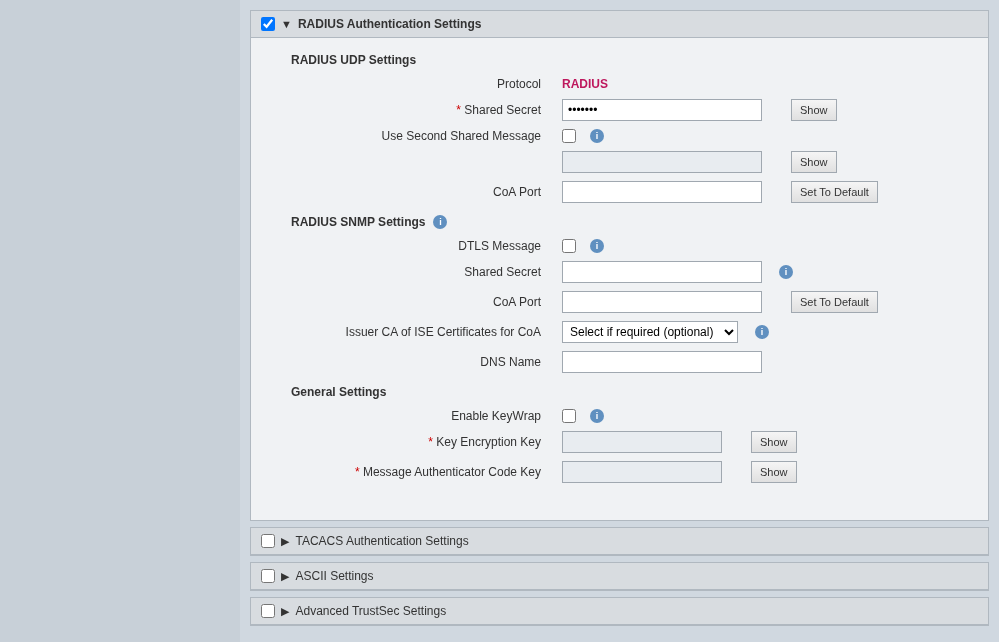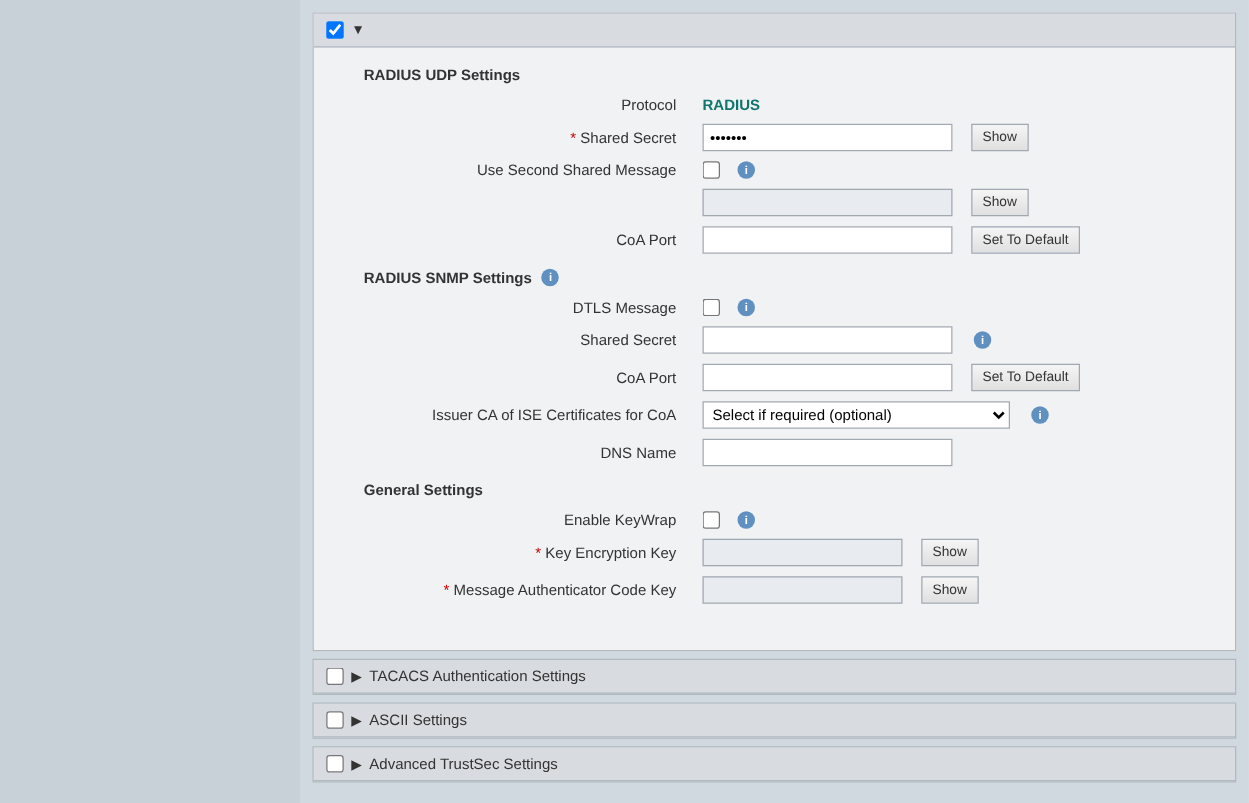--- a/index.html
+++ b/index.html
@@ -91,52 +91,52 @@
       width: 200px;
     }
     .btn {
       height: 22px;
       padding: 0 8px;
       border: 1px solid #a0a8b0;
       background: linear-gradient(to bottom, #f5f5f5, #e0e0e0);
       cursor: pointer;
       font-size: 11px;
       color: #333;
-      margin-left: 4px;
+      margin-left: 18px;
     }
     .info-icon {
       display: inline-flex;
       align-items: center;
       justify-content: center;
       width: 14px;
       height: 14px;
       border-radius: 50%;
       background: #6090c0;
       color: white;
       font-size: 9px;
       font-weight: bold;
       cursor: pointer;
       margin-left: 3px;
       flex-shrink: 0;
     }
     .form-value-text {
       font-weight: bold;
-      color: #0f766e;
+      color: #be185d;
       font-size: 12px;
     }
     .checkbox-input {
       width: 14px;
       height: 14px;
     }
     .select-control {
       height: 22px;
       border: 1px solid #a0a8b0;
       font-size: 12px;
       background: white;
-      width: 246px;
+      width: 176px;
       padding: 0 3px;
     }
     .radio-group {
       display: flex;
       align-items: center;
       gap: 10px;
     }
     .radio-label {
       display: flex;
       align-items: center;
@@ -166,20 +166,21 @@
 <body>
 
 <div class="page-wrapper">
   <div class="left-sidebar"></div>
   <div class="main-content">
 
     <div class="section-panel">
       <div class="section-header">
         <input type="checkbox" class="section-header-checkbox" checked="" style="">
         <span class="section-toggle">▼</span>
+        <span>RADIUS Authentication Settings</span>
       </div>
       <div class="section-body">
 
         <div class="sub-section-title">
           <span>RADIUS UDP Settings</span>
         </div>
 
         <div class="form-group">
           <div class="form-label">Protocol</div>
           <span class="form-value-text">RADIUS</span>

